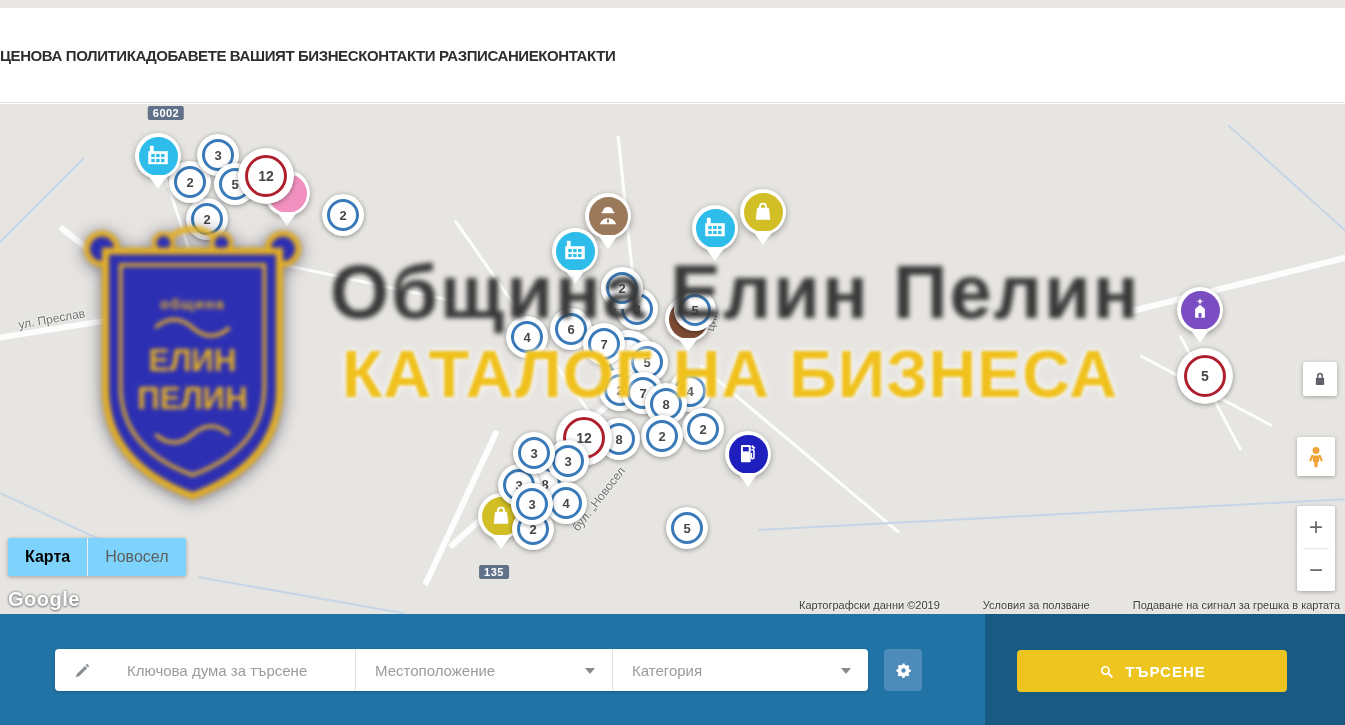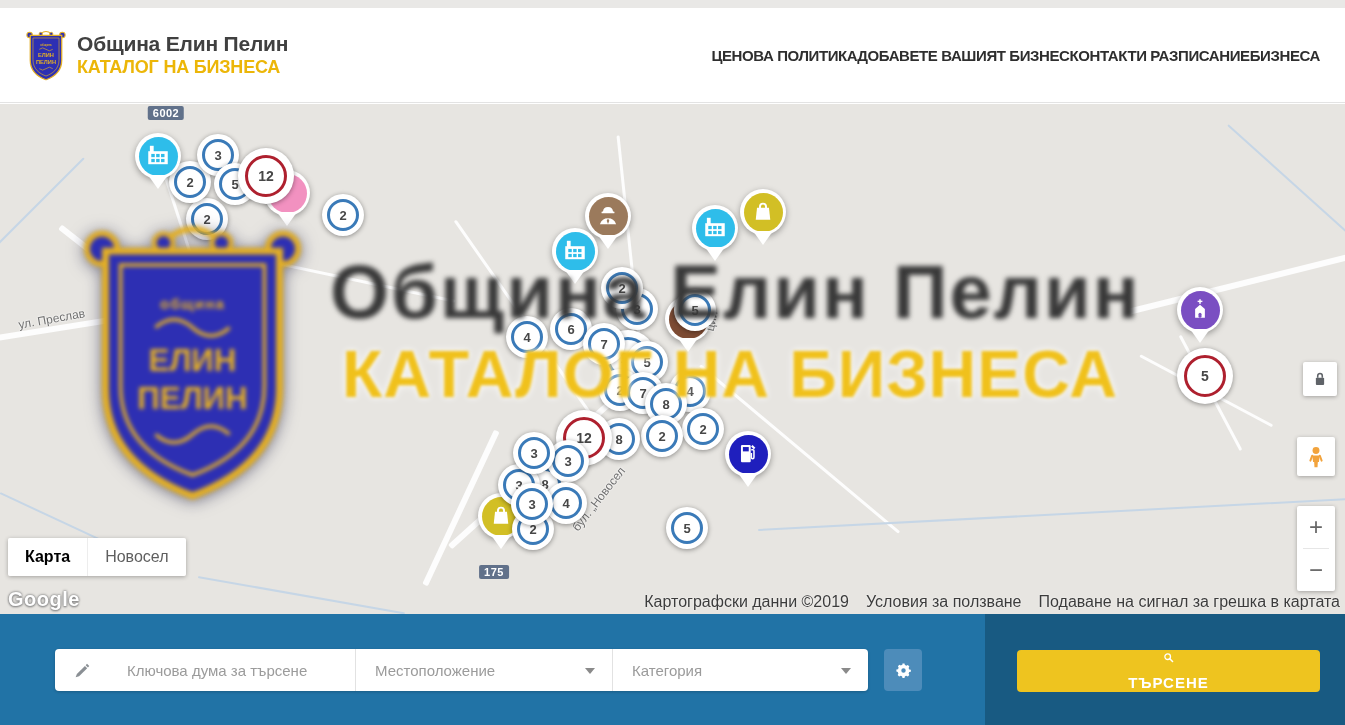--- a/index.html
+++ b/index.html
@@ -55,31 +55,31 @@
       filter:blur(2.2px) drop-shadow(0 2px 8px rgba(10,10,50,.55));}
   .wm-title{left:330px;top:150px;font-size:76px;font-weight:bold;color:#383838;line-height:1;
       letter-spacing:2px;filter:blur(2.6px);white-space:nowrap;}
   .wm-sub{left:342px;top:237px;font-size:66px;font-weight:bold;color:#f0c11c;line-height:1;
       letter-spacing:1px;filter:blur(1.5px);white-space:nowrap;
       text-shadow:0 0 5px rgba(255,255,255,.9),0 0 10px rgba(255,255,255,.6);}
 
   
   .maptype{position:absolute;left:8px;top:434px;display:flex;z-index:400;
       box-shadow:0 1px 4px rgba(0,0,0,.3);border-radius:2px;overflow:hidden;}
-  .maptype button{border:none;background:#ffffff;height:38px;font-size:16px;cursor:pointer;
+  .maptype button{border:none;background:#7dd3fc;height:38px;font-size:16px;cursor:pointer;
       font-family:"Liberation Sans",sans-serif;padding:0 17px;}
   .maptype .active{font-weight:bold;color:#000;}
   .maptype .inactive{color:#5f5f5f;border-left:1px solid #ededed;}
   .google-logo{position:absolute;left:8px;top:484px;z-index:400;font-size:20px;font-weight:bold;color:#fff;
       letter-spacing:0.5px;cursor:pointer;
       text-shadow:0 0 2px #8a8a8a,0 0 3px #8a8a8a,0 1px 2px #8a8a8a;}
   .attribution{position:absolute;right:5px;bottom:3px;z-index:400;display:flex;gap:17px;
-      font-size:16px;color:#3c3c3c;text-shadow:0 0 2px #fff;}
+      font-size:11px;color:#3c3c3c;text-shadow:0 0 2px #fff;}
   .attribution span{cursor:default;}
-  .attribution .link{cursor:pointer;}
+  .attribution .link{cursor:pointer;margin-left:26px;}
   .sq{position:absolute;background:#fff;border-radius:2px;box-shadow:0 1px 4px rgba(0,0,0,.3);
       display:flex;align-items:center;justify-content:center;cursor:pointer;z-index:400;}
   .lock-btn{left:1303px;top:258px;width:34px;height:34px;}
   .pegman-btn{left:1297px;top:333px;width:38px;height:39px;}
   .zoomctl{position:absolute;left:1297px;top:402px;width:38px;height:85px;background:#fff;border-radius:2px;
       box-shadow:0 1px 4px rgba(0,0,0,.3);z-index:400;display:flex;flex-direction:column;}
   .zoomctl button{flex:1;border:none;background:transparent;font-size:24px;color:#666;cursor:pointer;
       font-family:"Liberation Sans",sans-serif;line-height:1;padding:0;}
   .zoomctl .zdiv{height:1px;background:#e6e6e6;margin:0 6px;}
 
@@ -92,23 +92,23 @@
   .ig-key{width:301px;border-right:1px solid #e2e2e2;padding-left:19px;gap:12px;}
   .ig-key input{border:none;outline:none;font-size:15px;color:#555;width:230px;
       font-family:"Liberation Sans",sans-serif;background:transparent;}
   .ig-key input::placeholder{color:#9b9b9b;}
   .ig-dd{width:256px;padding-left:19px;font-size:15px;color:#9b9b9b;cursor:pointer;}
   .ig-dd + .ig-dd{border-left:1px solid #e2e2e2;}
   .caret{position:absolute;right:17px;top:19px;width:0;height:0;
       border-left:5px solid transparent;border-right:5px solid transparent;border-top:6px solid #8a8a8a;}
   .gear-btn{position:absolute;left:884px;top:35px;width:38px;height:42px;background:#4d8cba;border:none;
       border-radius:4px;cursor:pointer;display:flex;align-items:center;justify-content:center;}
-  .search-btn{position:absolute;left:32px;top:36px;width:303px;height:42px;background:#eec41f;border:none;
+  .search-btn{position:absolute;left:32px;top:36px;width:270px;height:42px;background:#eec41f;border:none;
       border-radius:4px;cursor:pointer;display:flex;align-items:center;justify-content:center;gap:10px;
-      color:#fff;font-size:15px;font-weight:bold;letter-spacing:1px;font-family:"Liberation Sans",sans-serif;flex-direction:column;}
+      color:#fff;font-size:15px;font-weight:bold;letter-spacing:1px;font-family:"Liberation Sans",sans-serif;}
 
   .shield-small-text{font-size:13px;font-weight:bold;fill:#e3af25;letter-spacing:1px;}
   .shield-big-text{font-size:27px;font-weight:bold;fill:#e3af25;}
   .defs-hidden{position:absolute;width:0;height:0;overflow:hidden;}
 </style>
 </head>
 <body>
 
 <svg class="defs-hidden" aria-hidden="true">
   <defs>
@@ -175,37 +175,25 @@
       <path d="M68 98 q16 -14 32 0 q16 14 32 0" stroke="#e3af25" stroke-width="3" fill="none"></path>
       <path d="M68 190 q16 14 32 0 q16 -14 32 0" stroke="#e3af25" stroke-width="3" fill="none"></path>
     </symbol>
   </defs>
 </svg>
 
 <div class="page" data-interactable="false">
   <div class="topstrip" data-interactable="false"></div>
 
   <header data-interactable="false">
-    <div class="brand" data-interactable="true">
-      <svg class="logo-svg" data-interactable="false" viewBox="0 0 200 250">
-        <use href="#sym-shield"></use>
-        <text x="100" y="82" text-anchor="middle" class="shield-small-text">община</text>
-        <text x="100" y="135" text-anchor="middle" class="shield-big-text">ЕЛИН</text>
-        <text x="100" y="168" text-anchor="middle" class="shield-big-text">ПЕЛИН</text>
-      </svg>
-      <div data-interactable="false">
-        <div class="brand-title" data-interactable="false">Община Елин Пелин</div>
-        <div class="brand-tag" data-interactable="false">КАТАЛОГ НА БИЗНЕСА</div>
-      </div>
-    </div>
     <nav data-interactable="false">
       <a data-interactable="true">ЦЕНОВА ПОЛИТИКА</a>
       <a data-interactable="true">ДОБАВЕТЕ ВАШИЯТ БИЗНЕС</a>
       <a data-interactable="true">КОНТАКТИ РАЗПИСАНИЕ</a>
-      <a data-interactable="true">БИЗНЕСА</a>
+      <a data-interactable="true">КОНТАКТИ</a>
     </nav>
   </header>
 
   <div class="map" data-interactable="true">
 
     <div class="road w" style="left:60px;top:120px;width:210px;transform:rotate(38deg);" data-interactable="false"></div>
     <div class="road" style="left:152px;top:30px;width:170px;transform:rotate(72deg);" data-interactable="false"></div>
     <div class="road" style="left:240px;top:150px;width:220px;transform:rotate(12deg);" data-interactable="false"></div>
     <div class="road w" style="left:-10px;top:232px;width:260px;transform:rotate(-9deg);" data-interactable="false"></div>
     <div class="road" style="left:455px;top:115px;width:270px;transform:rotate(55deg);" data-interactable="false"></div>
@@ -217,21 +205,21 @@
     <div class="road" style="left:1180px;top:230px;width:130px;transform:rotate(62deg);" data-interactable="false"></div>
     <div class="road" style="left:700px;top:260px;width:260px;transform:rotate(40deg);" data-interactable="false"></div>
     <div class="river" style="left:-15px;top:152px;width:140px;transform:rotate(-45deg);" data-interactable="false"></div>
     <div class="river" style="left:1228px;top:20px;width:190px;transform:rotate(42deg);" data-interactable="false"></div>
     <div class="river" style="left:758px;top:425px;width:590px;transform:rotate(-3deg);" data-interactable="false"></div>
     <div class="river" style="left:0px;top:388px;width:160px;transform:rotate(25deg);" data-interactable="false"></div>
     <div class="river" style="left:198px;top:472px;width:210px;transform:rotate(10deg);" data-interactable="false"></div>
 
     <div id="labels" data-interactable="false">
         <div class="road-badge" data-interactable="false" style="left: 166px; top: 9px;">6002</div>
-        <div class="road-badge" data-interactable="false" style="left: 494px; top: 468px;">175</div>
+        <div class="road-badge" data-interactable="false" style="left: 494px; top: 468px;">135</div>
         <div class="street-label" data-interactable="false" style="left: 18px; top: 208px; transform: rotate(-10deg);">ул. Преслав</div>
         <div class="street-label" data-interactable="false" style="left: 560px; top: 388px; transform: rotate(-52deg);">бул. „Новосел</div>
         <div class="street-label" data-interactable="false" style="left: 700px; top: 208px; transform: rotate(-78deg);">ции“</div>
       </div>
     <div id="markers" data-interactable="false">
         <div class="pin" data-interactable="true" style="left: 264px; top: 66px; z-index: 1; color: rgb(242, 145, 192);">
           <div class="pin-inner" data-interactable="false"></div>
         </div>
         <div class="pin" data-interactable="true" style="left: 665px; top: 192px; z-index: 1; color: rgb(125, 75, 51);">
           <div class="pin-inner" data-interactable="false"></div>

